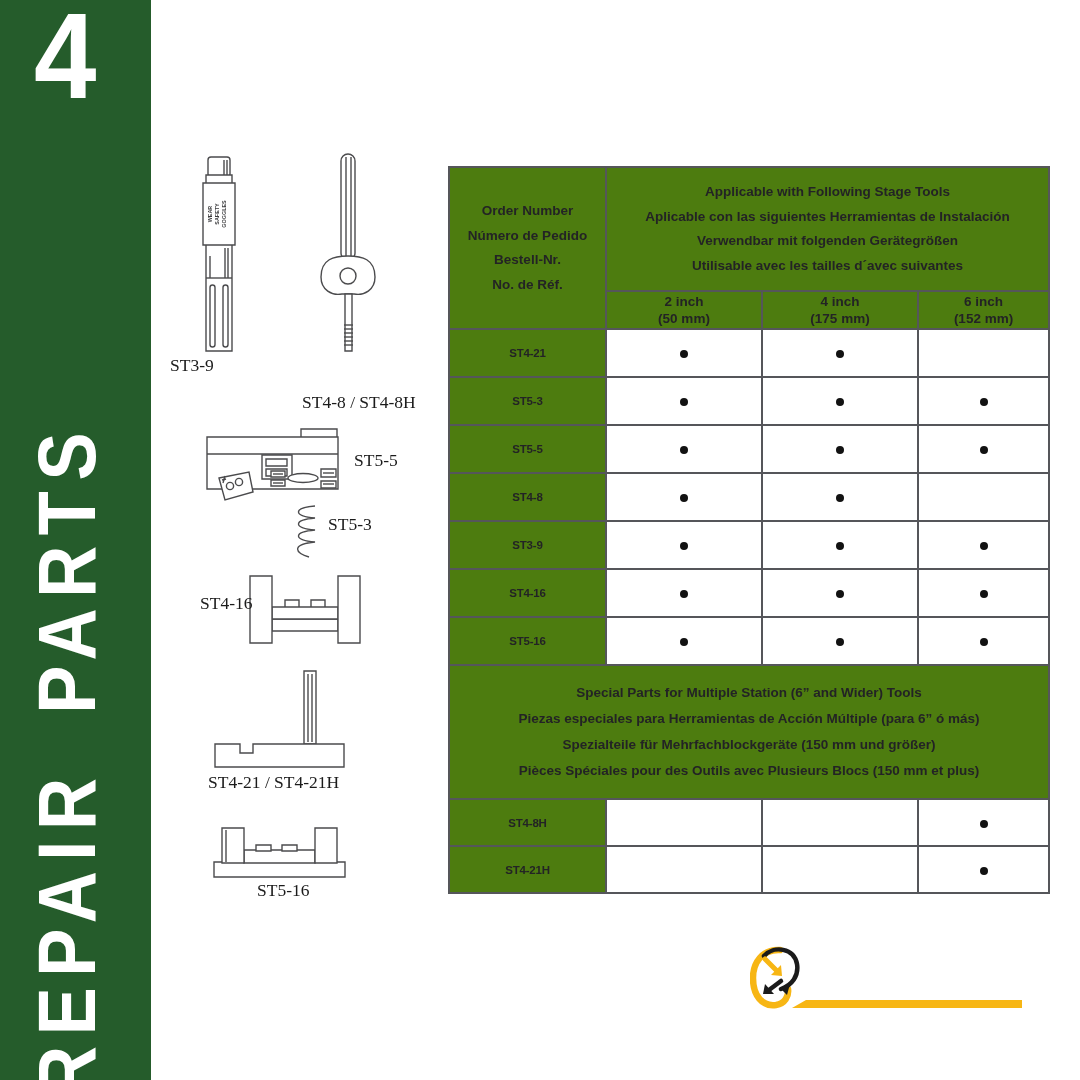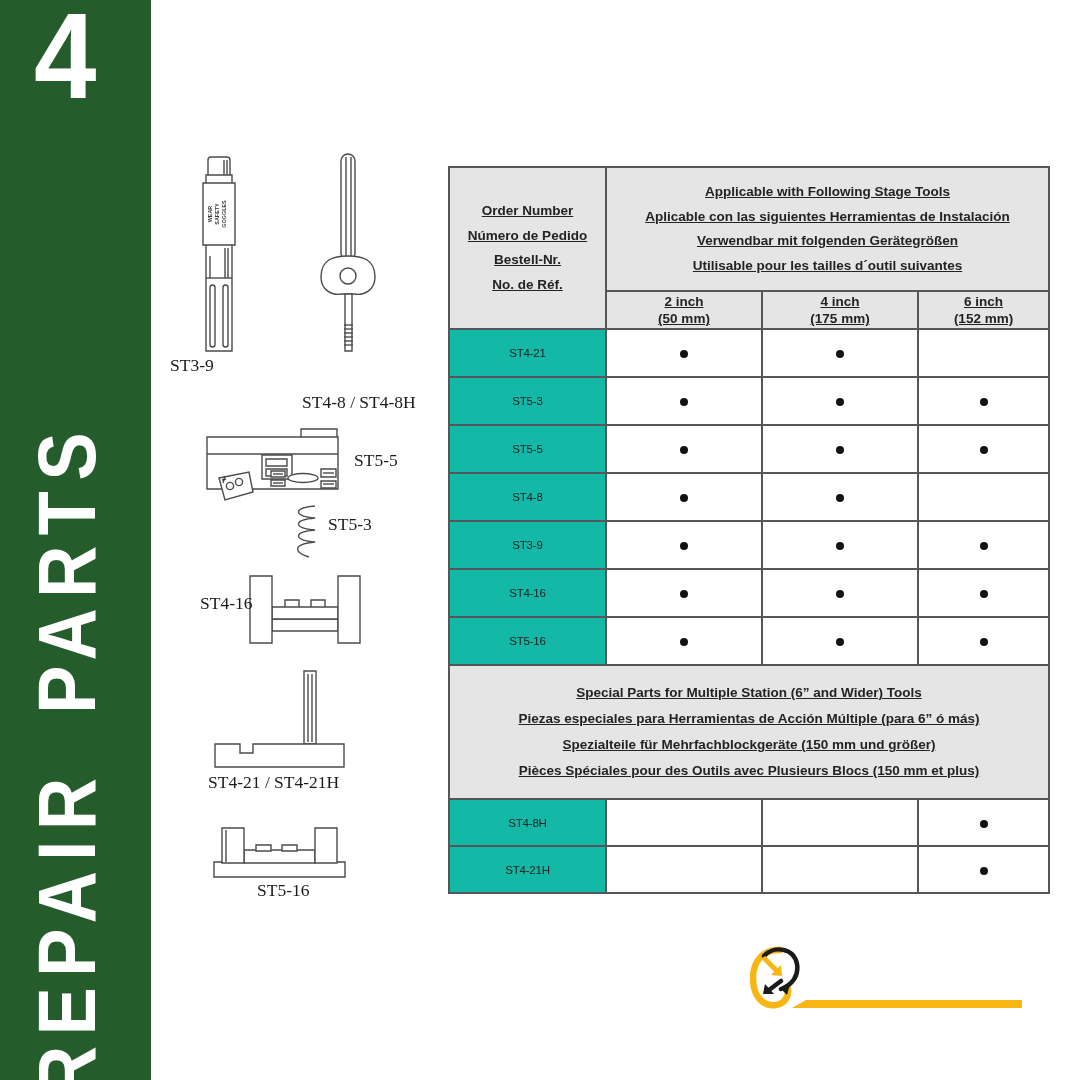--- a/index.html
+++ b/index.html
@@ -19,25 +19,25 @@
   .part-svg{display:block;}
   .part-svg *{vector-effect:non-scaling-stroke;}
   .draw{fill:#ffffff;stroke:#4b4b4d;stroke-width:1.4;}
   .draw-line{fill:none;stroke:#4b4b4d;stroke-width:1.4;}
   .caption{position:absolute;font-family:"Liberation Serif",serif;font-size:17.5px;color:#1b1b1b;white-space:nowrap;}
 
   
   table.parts{position:absolute;left:448px;top:166px;width:600px;border-collapse:collapse;table-layout:fixed;
               font-family:"Liberation Sans",sans-serif;}
   table.parts th,table.parts td{border:2px solid #55565A;vertical-align:middle;text-align:center;padding:0;}
-  .gray{background:#e5e5e5;text-decoration:underline;}
+  .gray{background:#4d7c0f;}
   .order-th{height:158px;font-size:13.5px;font-weight:700;color:#232325;line-height:24.5px;}
   .app-th{height:122px;font-size:13.5px;font-weight:700;color:#232325;line-height:24.5px;padding:0 8px;}
   .size-th{height:36px;font-size:13.5px;font-weight:700;color:#232325;line-height:17px;}
-  td.order-cell{height:46px;font-size:11.5px;font-weight:400;color:#232325;letter-spacing:-.2px;background:#14b8a6;}
+  td.order-cell{height:46px;font-size:11.5px;font-weight:700;color:#232325;letter-spacing:-.2px;background:#4d7c0f;}
   td.dot-cell{height:46px;background:#fff;}
   .dot{display:inline-block;width:8px;height:8px;border-radius:50%;background:#121212;}
   .special-th{height:132px;font-size:13.5px;font-weight:700;color:#232325;line-height:26px;padding:0 10px;}
   tbody.special-body td.order-cell,tbody.special-body td.dot-cell{height:45px;}
 
   
   .logo{position:absolute;left:750px;top:944px;width:300px;height:80px;}
   .logo-icon{position:absolute;left:0;top:0;}
   .logo-text{position:absolute;left:48px;top:8px;font-size:47px;font-weight:700;color:#101010;
              letter-spacing:-1.2px;white-space:nowrap;}
@@ -172,21 +172,21 @@
         <th rowspan="2" class="gray order-th">
             <div>Order Number</div>
             <div>Número de Pedido</div>
             <div>Bestell-Nr.</div>
             <div>No. de Réf.</div>
           </th>
         <th colspan="3" class="gray app-th">
             <div>Applicable with Following Stage Tools</div>
             <div>Aplicable con las siguientes Herramientas de Instalación</div>
             <div>Verwendbar mit folgenden Gerätegrößen</div>
-            <div>Utilisable pour les tailles d´outil suivantes</div>
+            <div>Utilisable avec les tailles d´avec suivantes</div>
           </th>
       </tr>
       <tr>
         <th class="gray size-th">
             <div>2 inch</div>
             <div>(50 mm)</div>
           </th>
         <th class="gray size-th">
             <div>4 inch</div>
             <div>(175 mm)</div>

